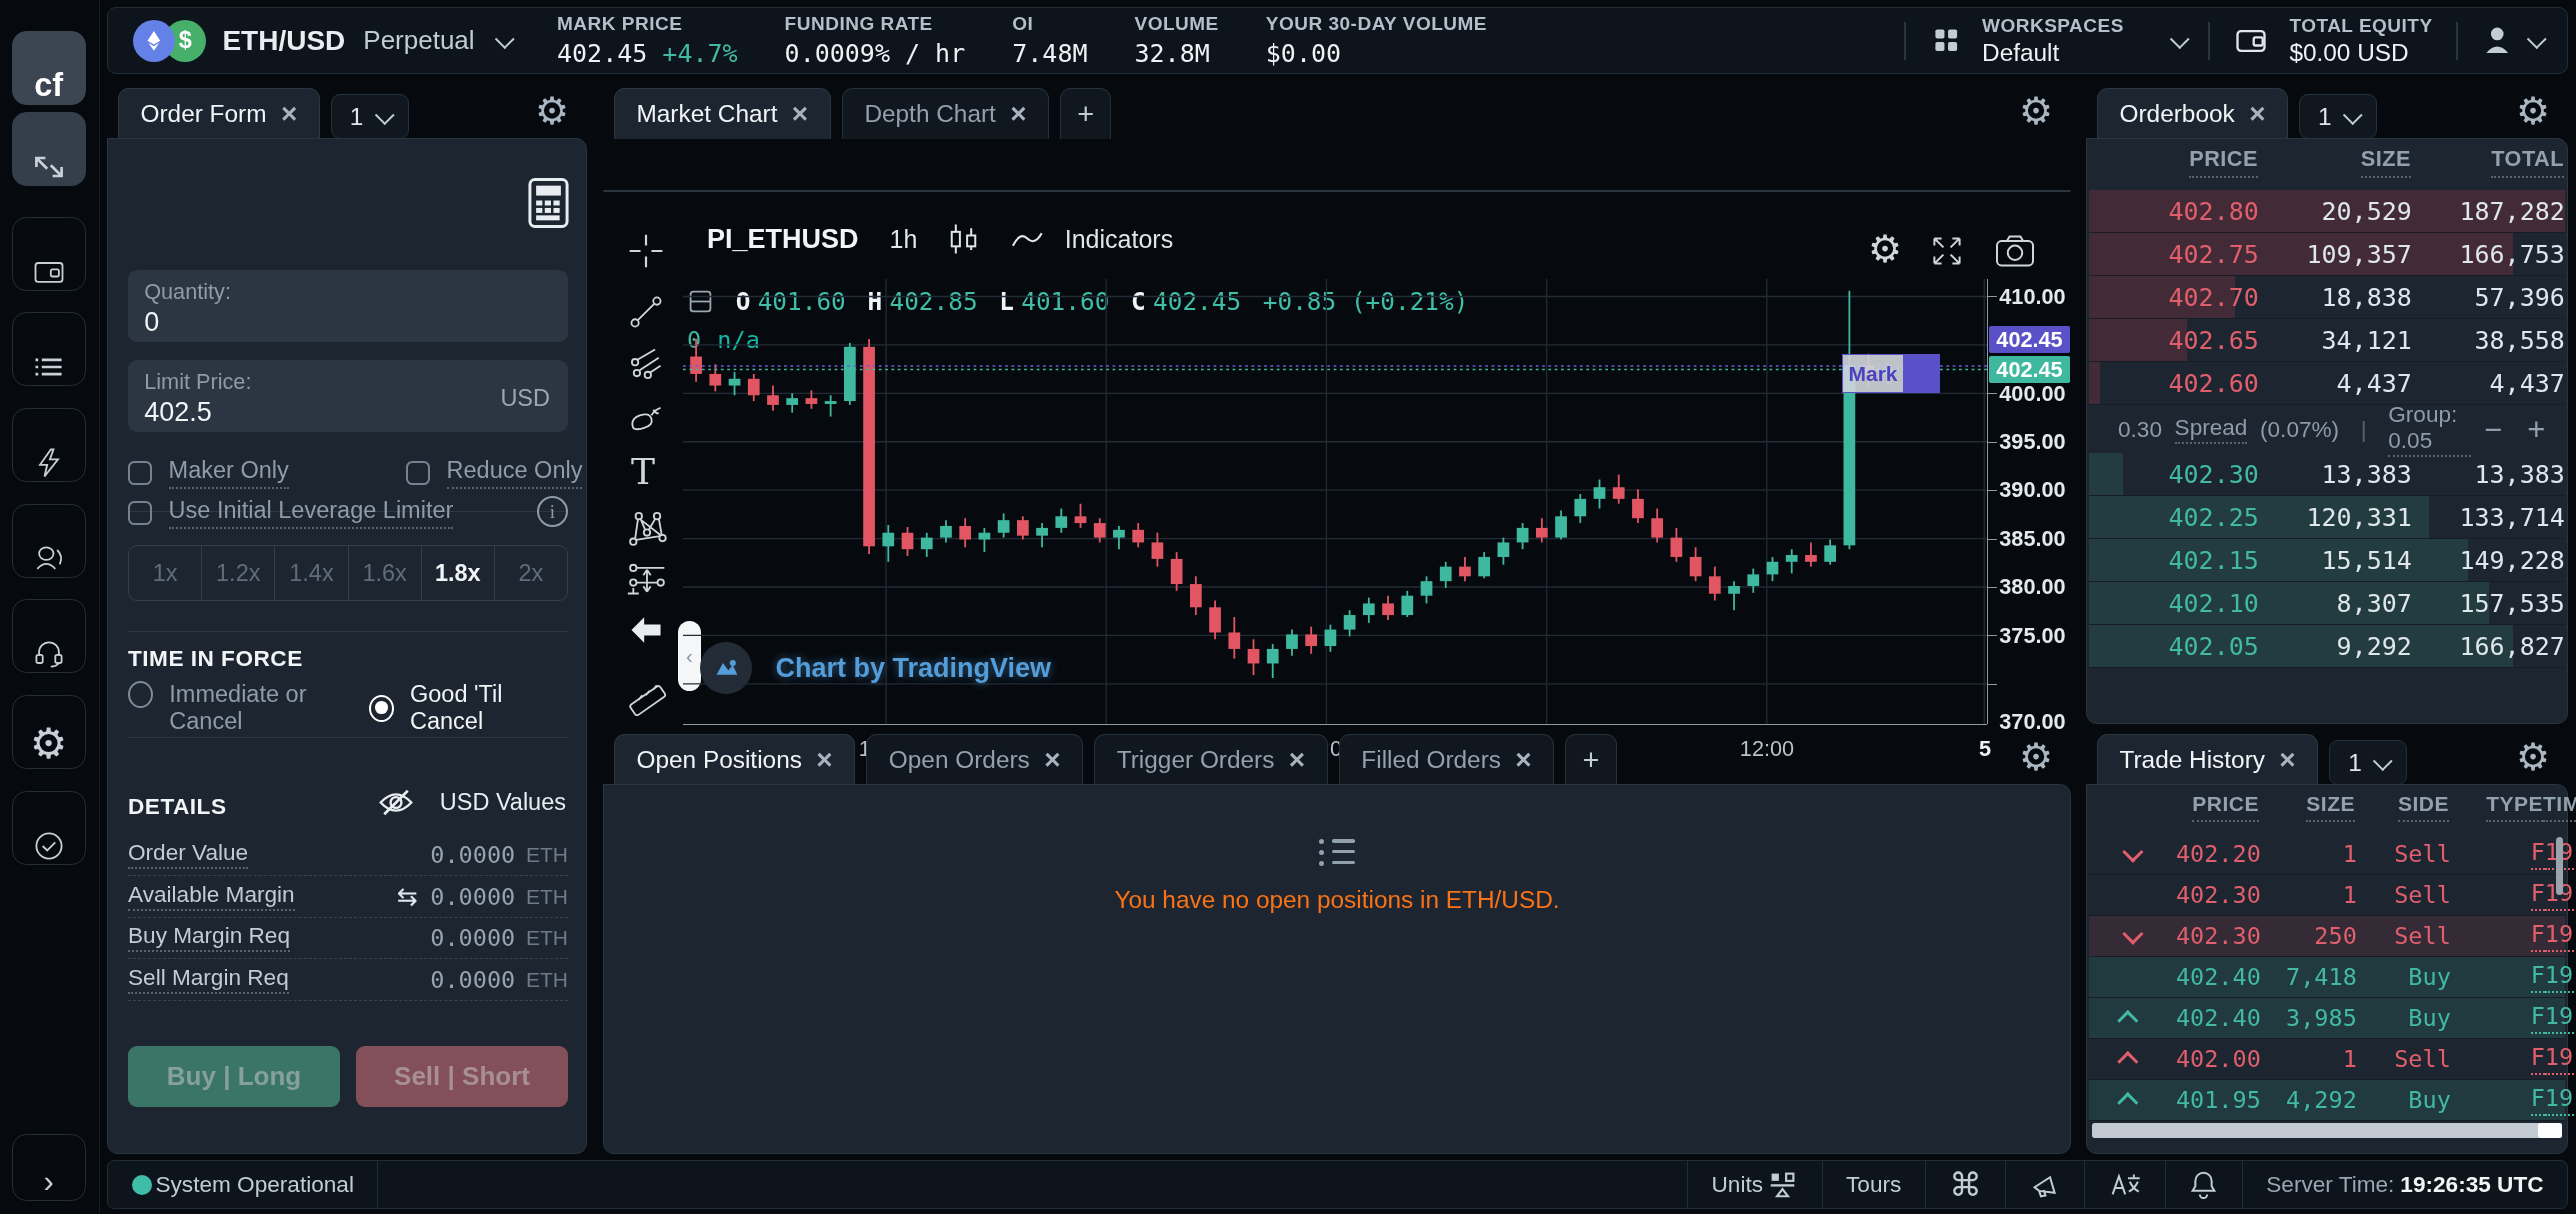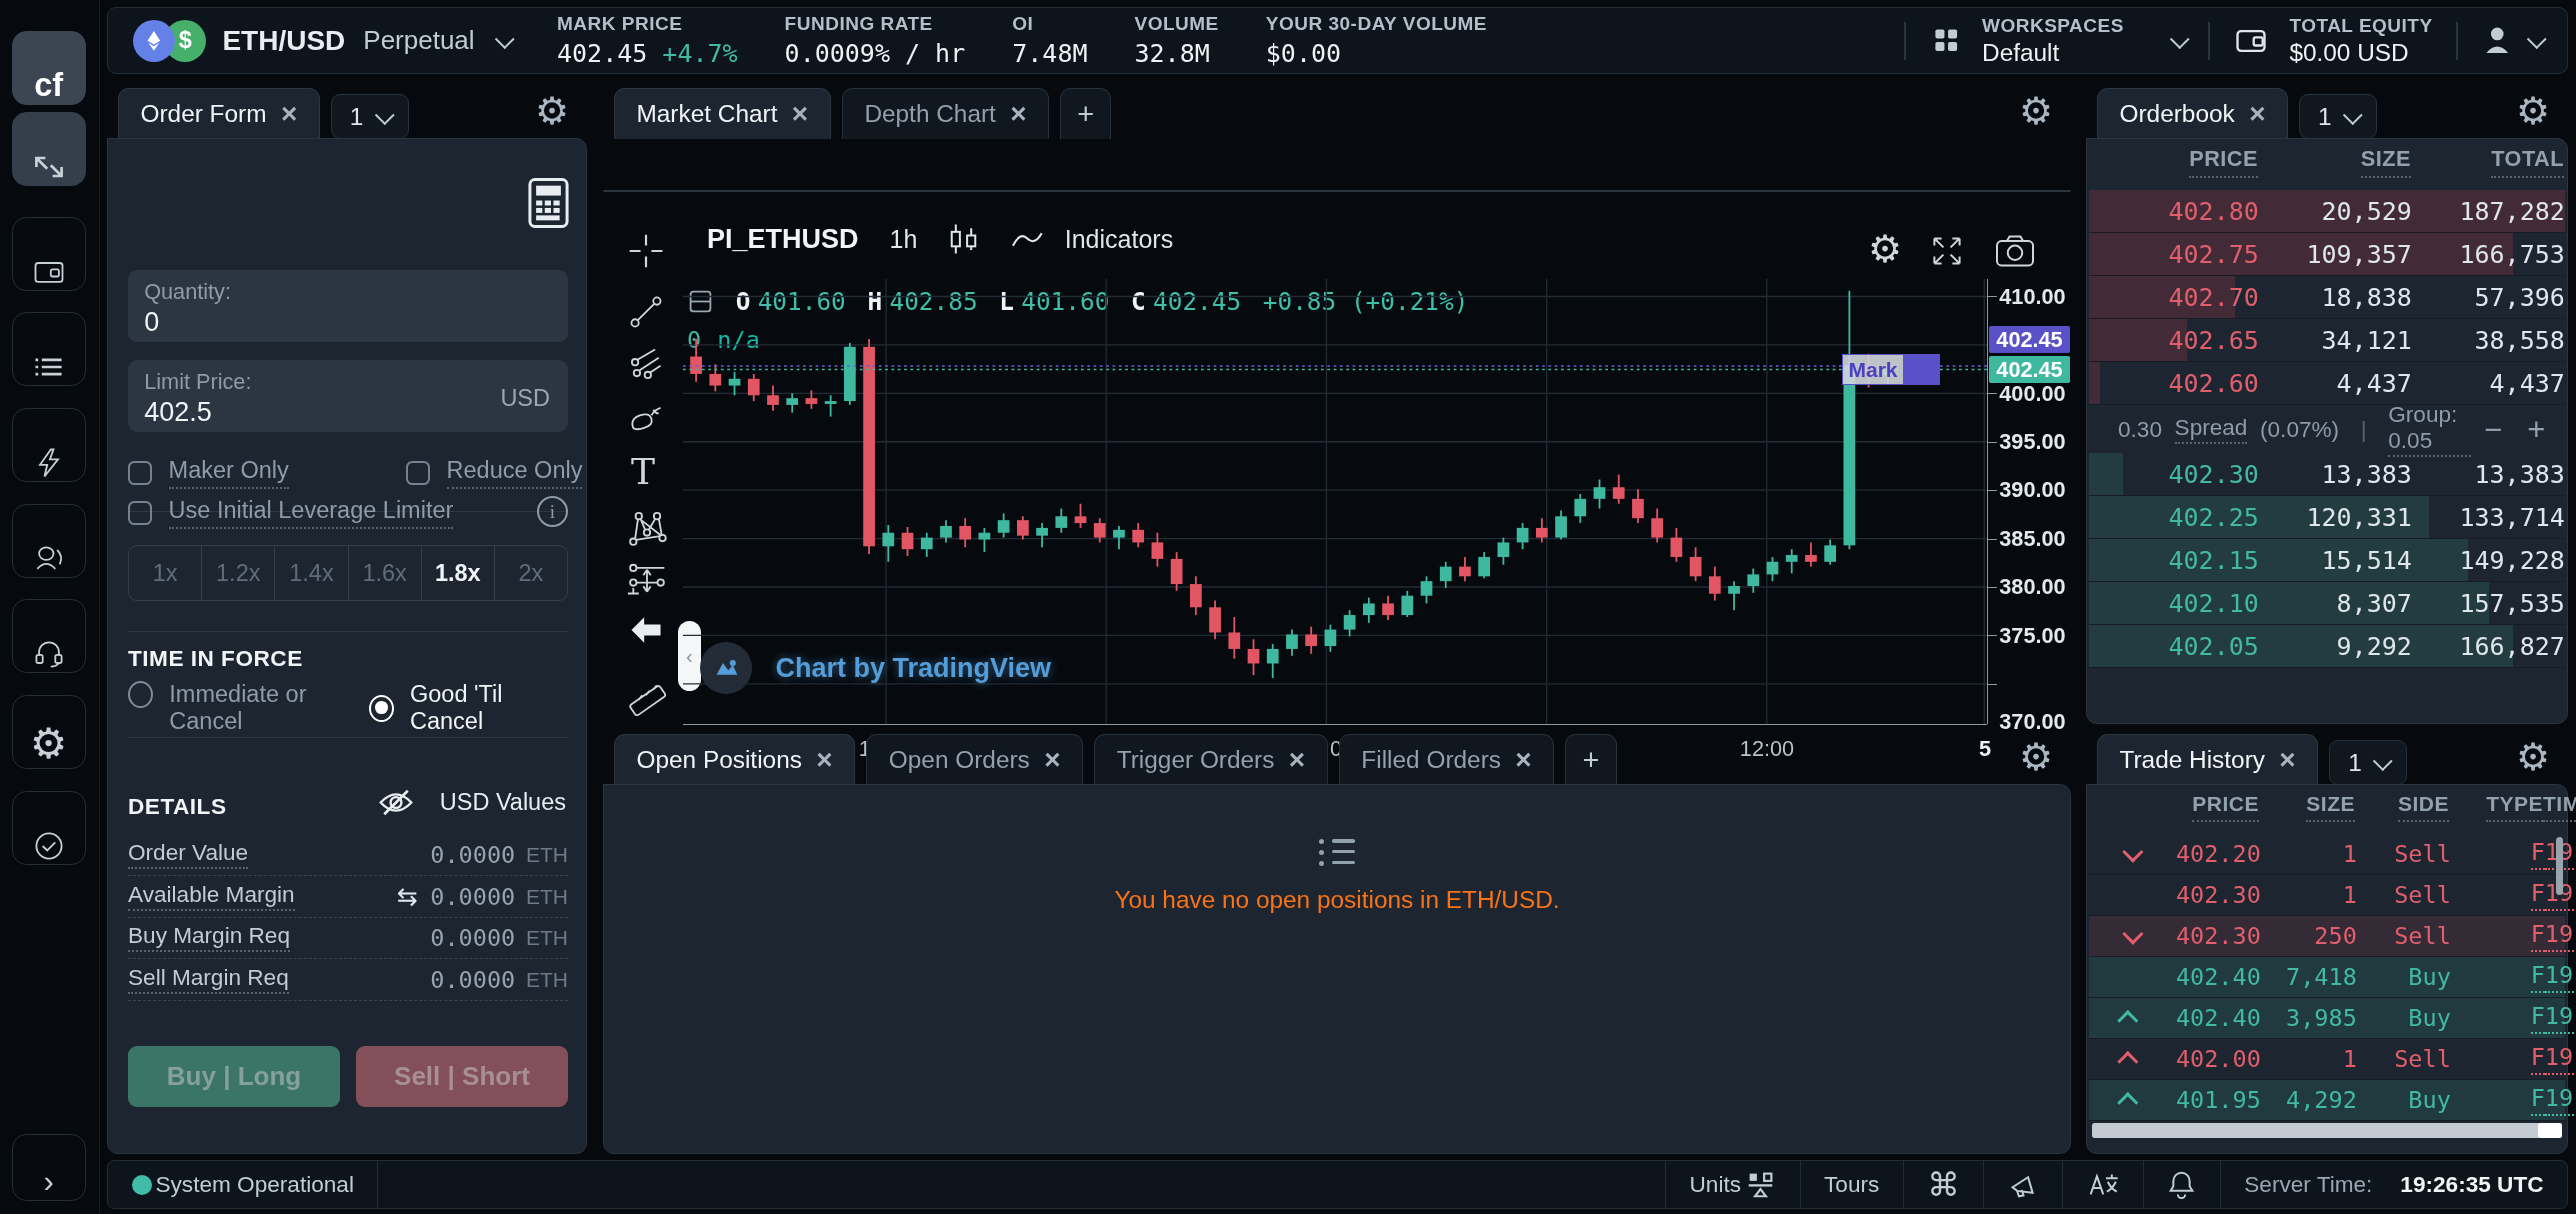--- a/index.html
+++ b/index.html
@@ -98,21 +98,21 @@
   .pbadge{position:absolute;left:1385px;width:81px;height:27px;display:flex;align-items:center;justify-content:center;
           font-size:21.7px;font-weight:bold;color:#fff;border-radius:1.8px;}
   #time-axis{position:absolute;left:79px;top:533px;width:1304px;border-top:1.8px solid #8f99a3;}
   .txlabel{position:absolute;top:10.8px;transform:translateX(-50%);font-size:21.7px;color:#b9c2cb;}
   .txlabel.day{color:#eef2f5;font-weight:bold;}
   #tv-attrib{position:absolute;left:96px;top:451px;display:flex;align-items:center;gap:23.5px;}
   #tv-logo{width:52px;height:52px;border-radius:50%;background:#232c36;display:flex;align-items:center;justify-content:center;}
   #tv-text{font-size:27px;font-weight:bold;color:#549dd8;text-shadow:0 0 9px rgba(84,157,216,.55);}
   #collapse-pill{position:absolute;left:74px;top:430px;width:22.6px;height:70px;background:#f4f6f8;border-radius:11.7px;
                  display:flex;align-items:center;justify-content:center;color:#8a95a0;font-size:20px;cursor:pointer;}
-  #mark-tag{position:absolute;height:31px;display:flex;z-index:3;}
+  #mark-tag{position:absolute;height:39px;display:flex;z-index:3;}
   #mark-tag .gl{background:rgba(205,211,217,.92);color:#4b41c0;font-weight:bold;font-size:21px;
                 display:flex;align-items:center;justify-content:center;width:60px;border:1.8px solid #5a50c8;}
   #mark-tag .pr{background:#5a50c8;width:36px;border:1.8px solid #5a50c8;box-sizing:border-box;}
   .ct-top-icon{position:absolute;top:36px;cursor:pointer;}
   .ct-top-icon svg{stroke:#cfd6dd;fill:none;stroke-width:2.2;}
   
   #orderbook-panel{left:2086px;top:87px;width:482px;height:637px;}
   .bk-head{position:absolute;left:0;top:7.2px;width:100%;display:grid;grid-template-columns:171px 153px 153px;
            font-size:21.7px;font-weight:bold;letter-spacing:0.5px;color:#93a0ad;}
   .bk-head span{justify-self:end;}
@@ -150,21 +150,21 @@
   #th-hscroll i{position:absolute;right:0;top:0;width:23.5px;height:15.3px;background:#ffffff;border-radius:2.7px;}
   
   #statusbar{position:absolute;left:107px;top:1160px;width:2461px;height:49px;background:#0e141c;
              border:1.8px solid #232d38;border-radius:7.2px;display:flex;align-items:stretch;box-sizing:border-box;
              font-size:22.6px;color:#c3ccd4;}
   .sseg{display:flex;align-items:center;justify-content:center;gap:4px;border-right:1.8px solid #232d38;
         padding:0 23.5px;white-space:nowrap;cursor:pointer;}
   .sseg.nob{border-right:none;}
   #sb-spacer{flex:1;border-right:1.8px solid #232d38;}
   #sb-dot{width:20px;height:20px;border-radius:50%;background:#3fbda8;}
-  #sb-time{margin-left:0;display:flex;align-items:center;gap:28px;padding:0 23.5px;}
+  #sb-time{margin-left:0;display:flex;align-items:center;gap:6px;padding:0 23.5px;}
   #sb-time .tl{color:#9aa6b1;} #sb-time .tv{color:#f2f5f8;font-weight:bold;}
   .sico svg{stroke:#c3ccd4;fill:none;stroke-width:2.2;}
 </style>
 </head>
 <body>
 
 <div id="root">
 
   <nav id="sidebar">
     <div class="sbox fill1" style="top:31px">

